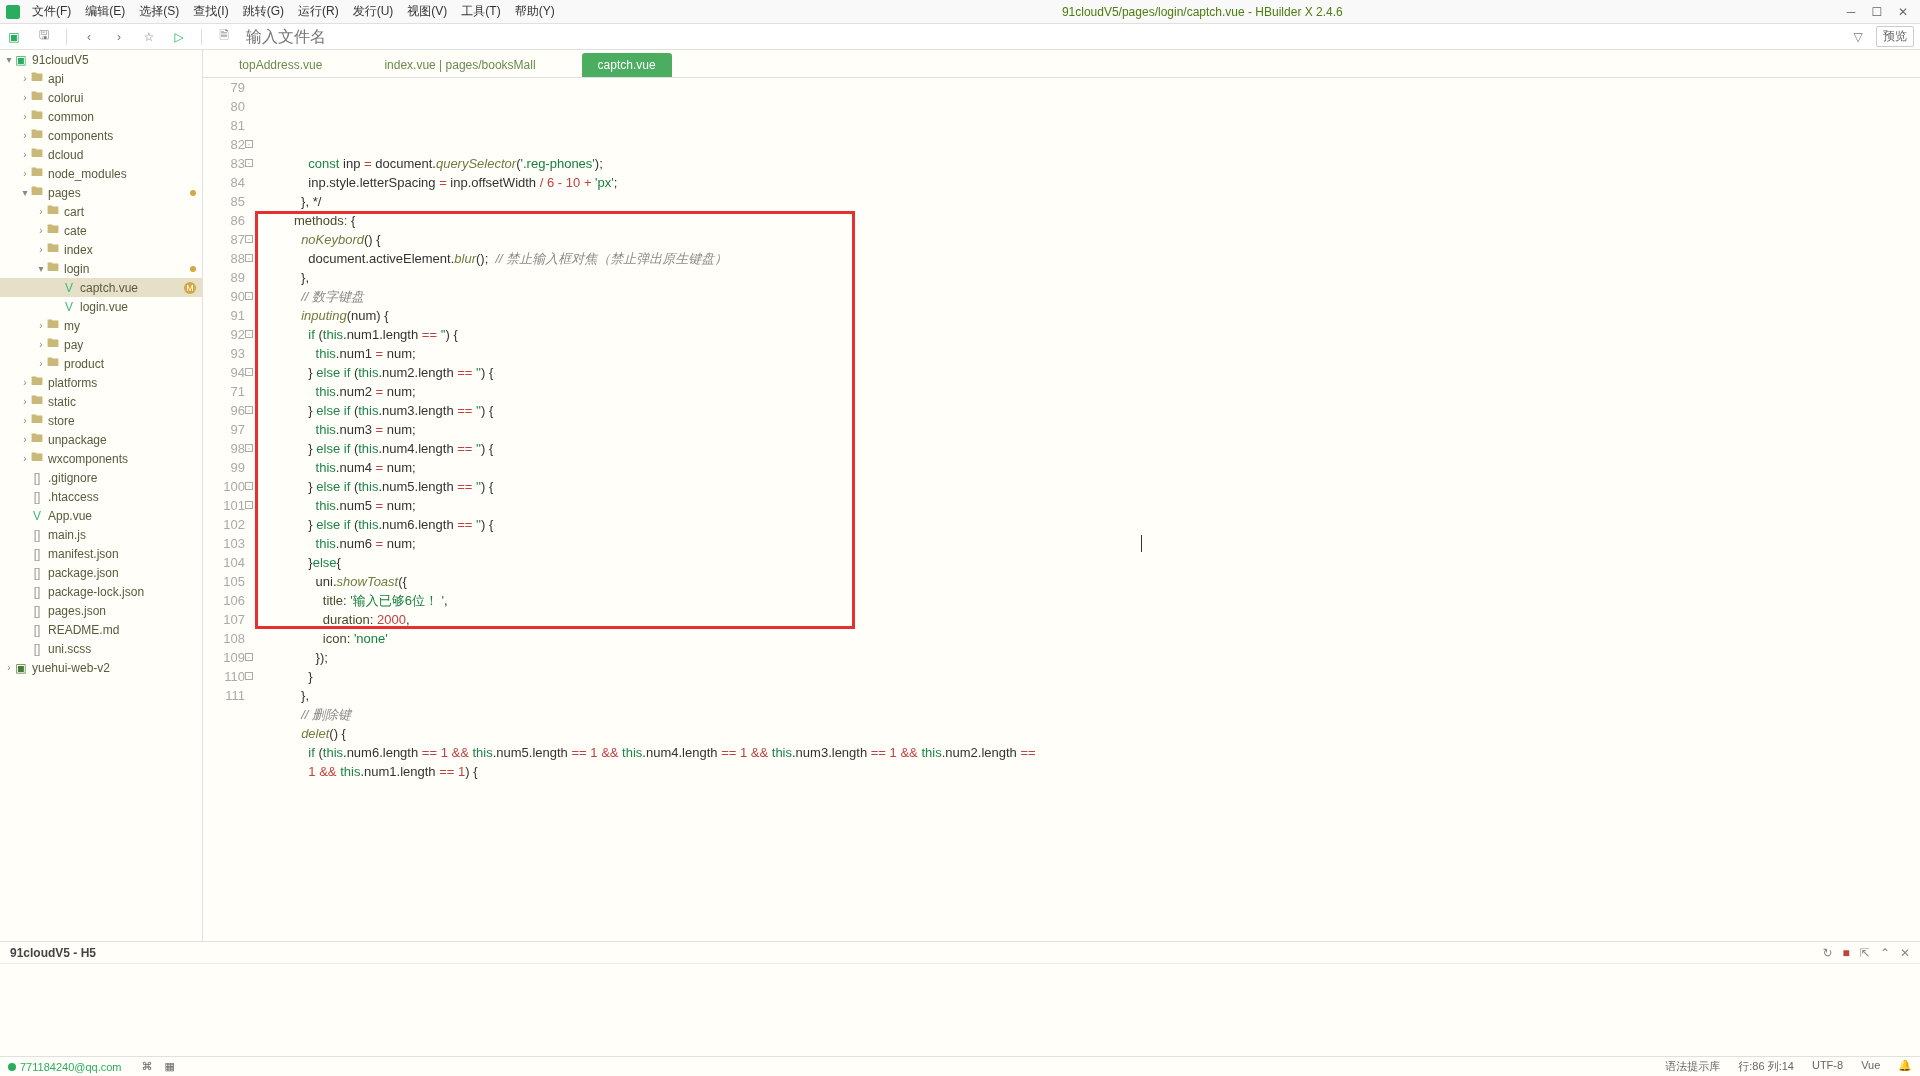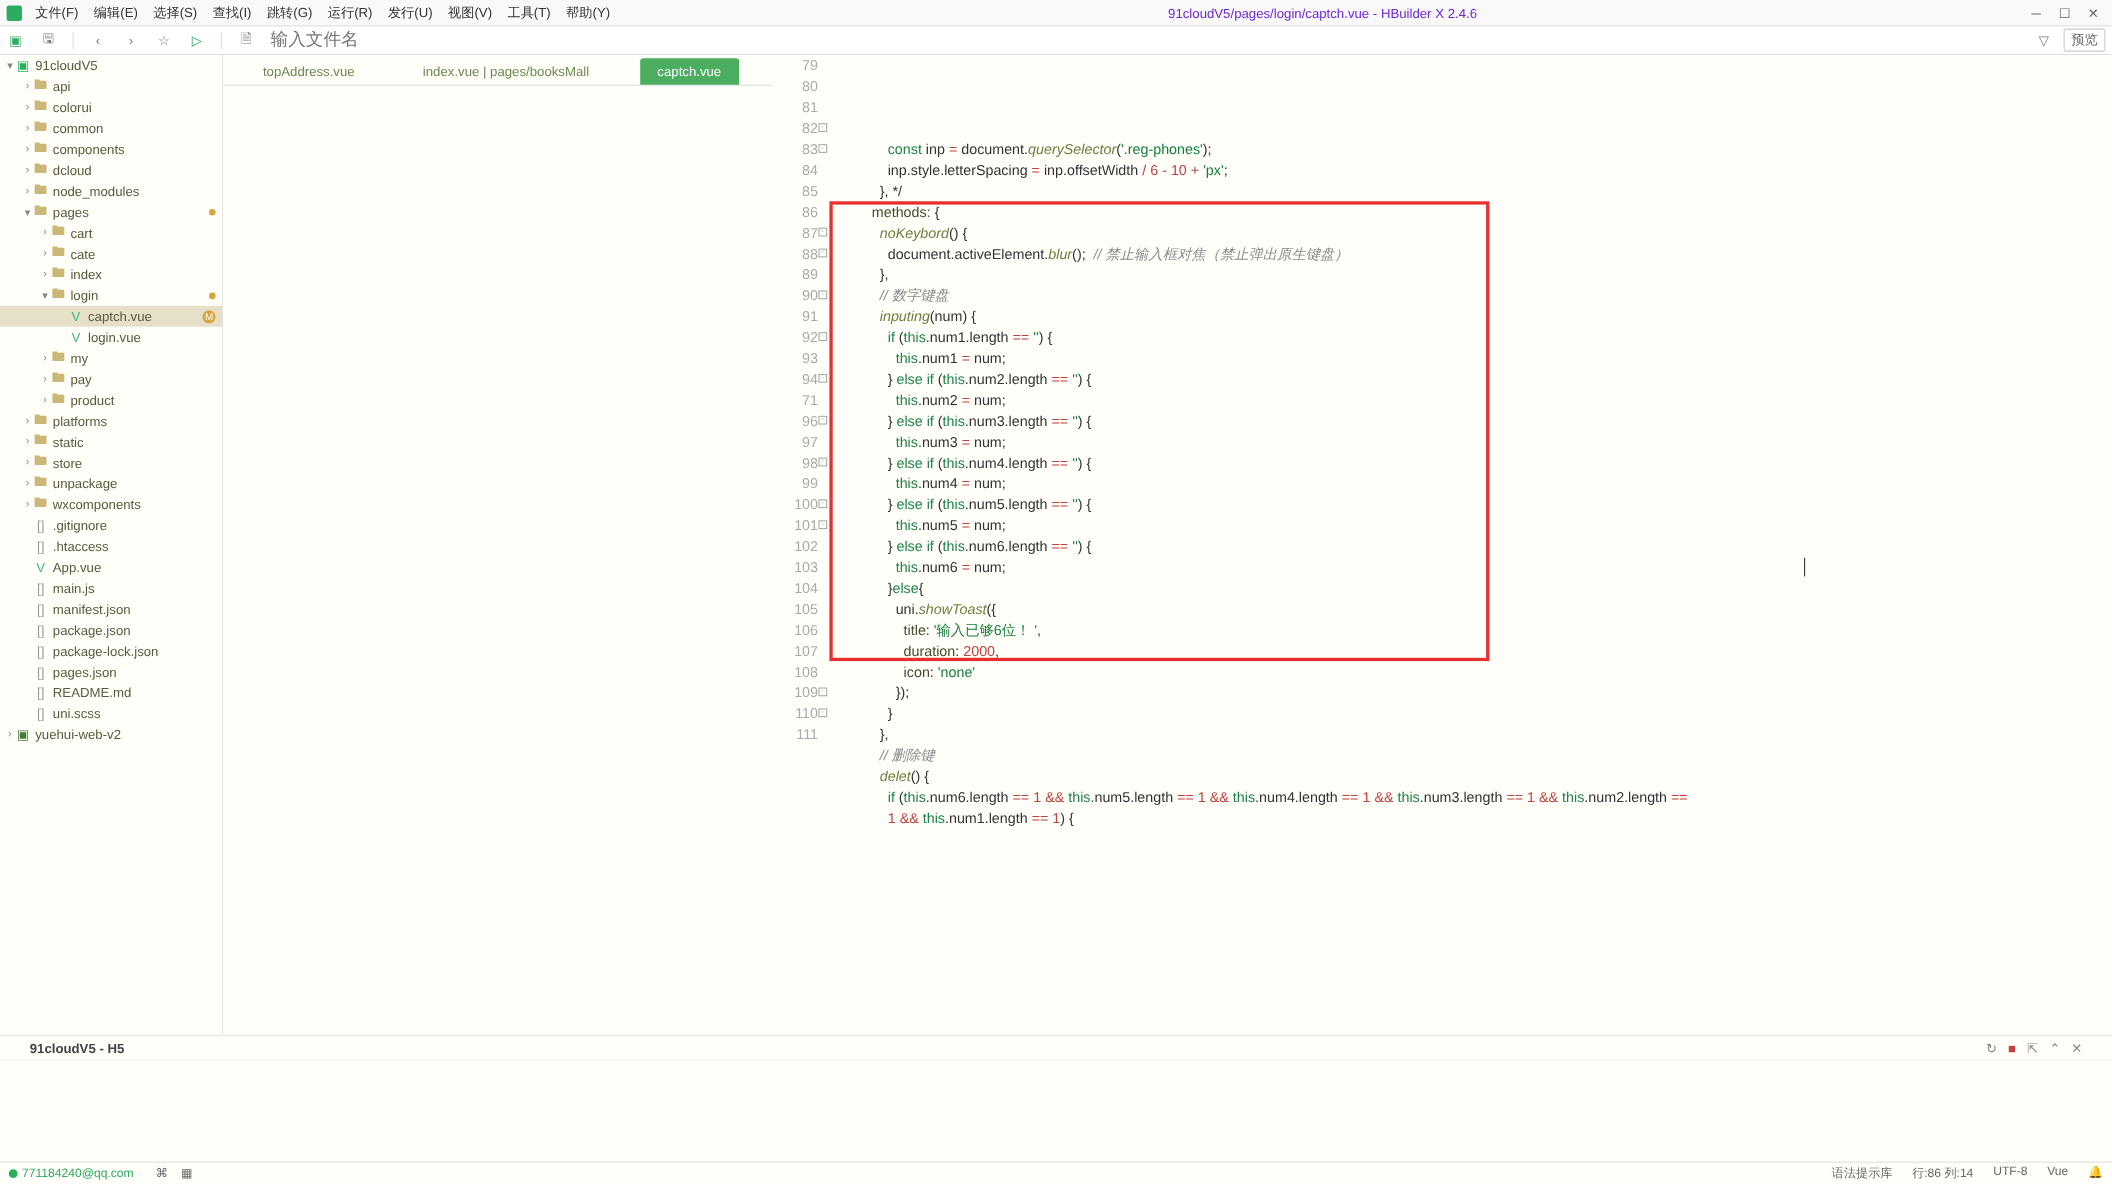--- a/index.html
+++ b/index.html
@@ -2,21 +2,21 @@
 <html><head>
 <meta charset="utf-8">
 <style>
 * { margin: 0; padding: 0; box-sizing: border-box; font-family: "Microsoft YaHei", "Segoe UI", sans-serif; }
 body { background: #fff; font-size: 12px; color: #333; overflow: hidden; }
 
 .titlebar { height: 24px; display: flex; align-items: center; border-bottom: 1px solid #e0e0e0; background: #f9f9f9; }
 .titlebar-left { display: flex; align-items: center; padding-left: 6px; gap: 2px; }
 .titlebar-logo { width: 14px; height: 14px; background: #2aad5f; border-radius: 2px; margin-right: 4px; }
 .menu-item { padding: 12px 6px; cursor: default; }
-.titlebar-center { flex: 1; text-align: center; color: #6d28d9; }
+.titlebar-center { flex: 1; text-align: center; color: #4d7c0f; }
 .titlebar-right { display: flex; gap: 12px; padding-right: 10px; }
 .win-btn { width: 14px; height: 14px; display: flex; align-items: center; justify-content: center; color: #666; cursor: default; }
 
 .toolbar { height: 26px; display: flex; align-items: center; border-bottom: 1px solid #e0e0e0; padding: 0 6px; gap: 14px; }
 .tool-icon { width: 16px; height: 16px; display: flex; align-items: center; justify-content: center; color: #777; }
 .tool-icon.green { color: #2aad5f; }
 .tool-sep { width: 1px; height: 16px; background: #ddd; }
 .search-input { border: none; outline: none; flex: 1; color: #999; font-size: 16px; }
 .toolbar-right { margin-left: auto; display: flex; gap: 10px; align-items: center; }
 .preview-btn { border: 1px solid #ccc; padding: 1px 6px; border-radius: 2px; color: #666; }
@@ -28,21 +28,21 @@
 .tree-item.selected { background: #e6e0c9; }
 .tree-chevron { width: 10px; text-align: center; color: #888; font-size: 10px; }
 .tree-icon { width: 14px; height: 14px; margin-right: 4px; display: inline-flex; align-items: center; justify-content: center; }
 .folder-icon { color: #c9b878; }
 .file-icon { color: #999; }
 .vue-icon { color: #41b883; }
 .tree-label { color: #5a5a3e; flex: 1; }
 .tree-dot { width: 6px; height: 6px; border-radius: 50%; background: #d4a742; }
 .tree-badge { width: 12px; height: 12px; border-radius: 50%; background: #d4a742; color: #fff; font-size: 9px; display: flex; align-items: center; justify-content: center; }
 
-.editor-area { flex: 1; display: flex; flex-direction: row; background: #fffef9; }
+.editor-area { flex: 1; display: flex; flex-direction: column; background: #fffef9; }
 .tabs { height: 28px; display: flex; align-items: flex-end; border-bottom: 1px solid #e0e0e0; padding-left: 20px; }
 .tab { padding: 5px 16px; color: #6b8a4f; cursor: default; margin-right: 30px; }
 .tab.active { background: #4aad5f; color: #fff; border-radius: 3px 3px 0 0; }
 
 .code-area { flex: 1; display: flex; overflow: hidden; font-family: Consolas, "Courier New", monospace; font-size: 13px; position: relative; }
 .gutter { width: 50px; text-align: right; padding-right: 8px; color: #aaa; background: #fffef9; user-select: none; line-height: 19px; }
 .gutter-line { height: 19px; position: relative; }
 .fold-mark { position: absolute; right: -8px; top: 5px; width: 8px; height: 8px; border: 1px solid #aaa; font-size: 7px; line-height: 6px; text-align: center; color: #aaa; }
 .code { flex: 1; line-height: 19px; white-space: pre; position: relative; padding-left: 12px; }
 .code-line { height: 19px; }
@@ -53,21 +53,21 @@
 .fn { color: #6f7d3f; font-style: italic; }
 .prop { color: #4a4a2e; }
 .op { color: #c14040; }
 .str { color: #15803d; }
 .num { color: #c14040; }
 .cmt { color: #8a8a8a; font-style: italic; }
 .this { color: #1e8449; }
 .punct { color: #555; }
 
 .console { height: 115px; border-top: 1px solid #e0e0e0; display: flex; flex-direction: column; background: #fffef9; }
-.console-header { height: 22px; display: flex; align-items: center; padding: 0 27px; border-bottom: 1px solid #eee; }
+.console-header { height: 22px; display: flex; align-items: center; padding: 0 10px; border-bottom: 1px solid #eee; }
 .console-title { font-weight: bold; color: #444; }
 .console-tools { margin-left: auto; display: flex; gap: 10px; color: #888; }
 .console-body { padding: 6px 12px; font-family: Consolas, monospace; font-size: 13px; color: #333; line-height: 18px; }
 .console-link { color: #2962c9; text-decoration: underline; }
 
 .statusbar { height: 20px; background: #fffef9; border-top: 1px solid #e0e0e0; display: flex; align-items: center; padding: 0 8px; font-size: 11px; color: #666; }
 .status-dot { width: 8px; height: 8px; border-radius: 50%; background: #2aad5f; margin-right: 4px; }
 .status-right { margin-left: auto; display: flex; gap: 18px; }
 </style>
 </head>

